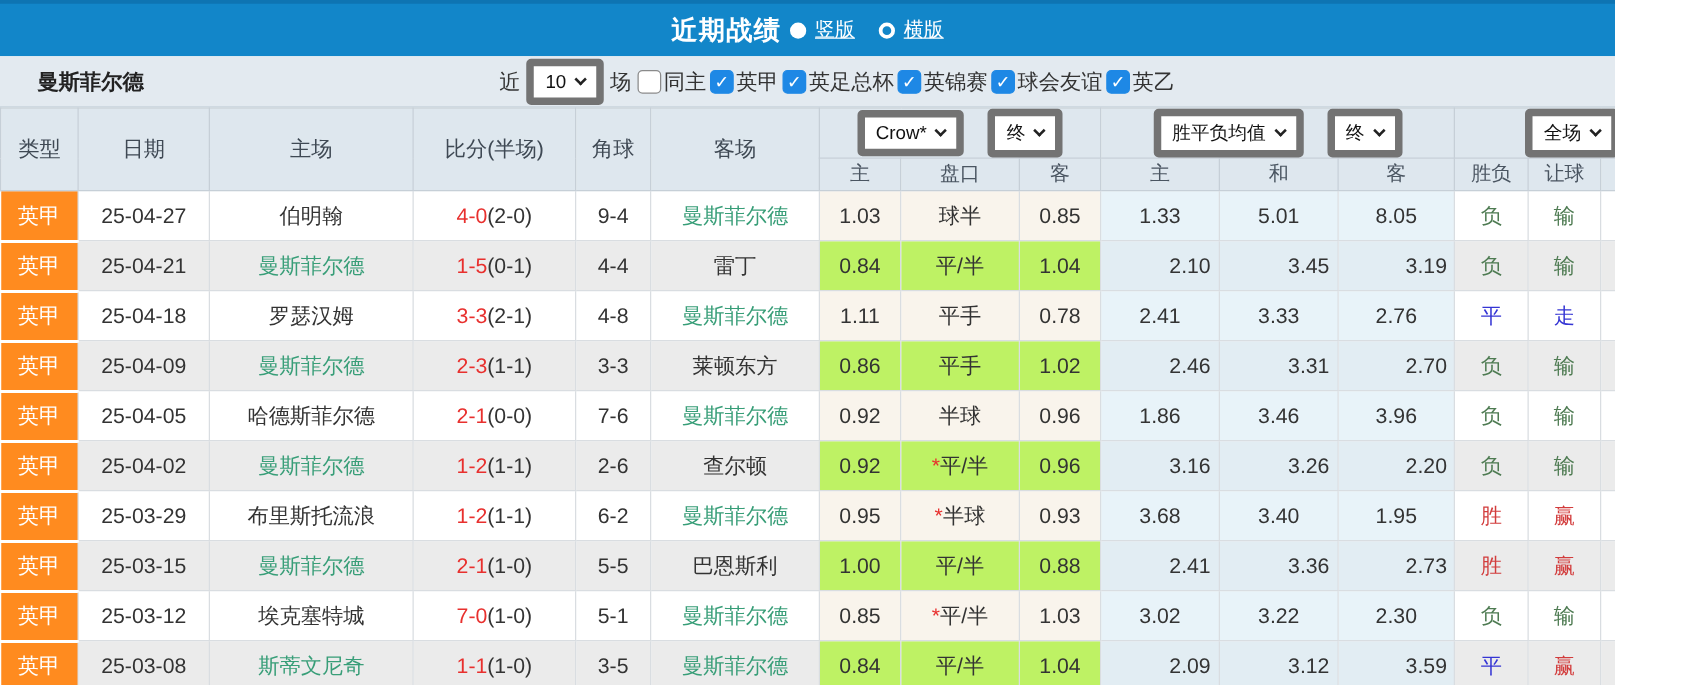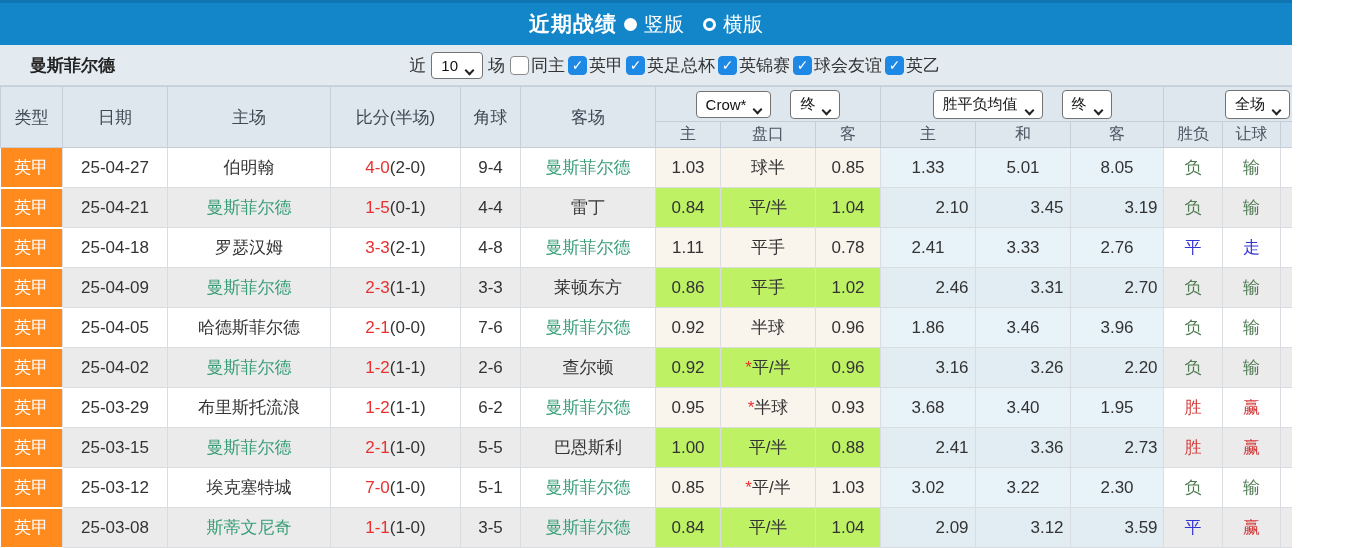--- a/index.html
+++ b/index.html
@@ -8,42 +8,42 @@
 
   
   .titlebar {
     height: 45px; background: #1286c9; border-top: 3px solid #0e74b2;
     display: flex; align-items: center; justify-content: center; gap: 7px; color: #fff;
   }
   .titlebar .title { font-size: 21px; font-weight: bold; letter-spacing: 1px; }
   .radio { display: inline-block; border-radius: 50%; }
   .radio.filled { width: 13px; height: 13px; background: #fff; }
   .radio.ring { width: 13px; height: 13px; border: 3px solid #fff; background: transparent; }
-  .radio-label { font-size: 20px; }
+  .radio-label { font-size: 16px; text-decoration: underline; }
   .radio-label.first { margin-right: 12px; }
 
   
   .filterbar {
     height: 41px; background: #e3eaf0; border-bottom: 1px solid #c9d3db;
     display: flex; align-items: center; font-size: 17px; color: #333;
   }
   .filterbar .team { padding-left: 30px; font-weight: bold; color: #222; font-size: 17px; }
   .filters { margin-left: auto; margin-right: 352px; display: flex; align-items: center; gap: 5px; }
   .cbwrap { display: inline-flex; align-items: center; cursor: pointer; }
   .cb {
     width: 19px; height: 19px; border-radius: 4px; background: #fff; border: 1.5px solid #8a8a8a;
     display: inline-flex; align-items: center; justify-content: center;
     font-size: 14px; font-weight: bold; color: #fff; margin-right: 2px;
   }
   .cb.checked { background: #1e88e5; border-color: #1e88e5; }
 
   
   .sel {
-    display: inline-flex; align-items: flex-end; gap: 8px; background: #fff;
-    border: 1px solid #737373; border-radius: 4px; padding: 4px 9px;
+    display: inline-flex; align-items: center; gap: 8px; background: #fff;
+    border: 6px solid #737373; border-radius: 4px; padding: 4px 9px;
     font-size: 15px; color: #111; cursor: pointer; white-space: nowrap;
   }
   .chev {
     width: 7px; height: 7px; border-right: 2px solid #222; border-bottom: 2px solid #222;
     transform: rotate(45deg); margin-top: -4px;
   }
 
   
   table.grid { width: 1351px; border-collapse: collapse; table-layout: fixed; font-size: 17px; }
   thead th {

